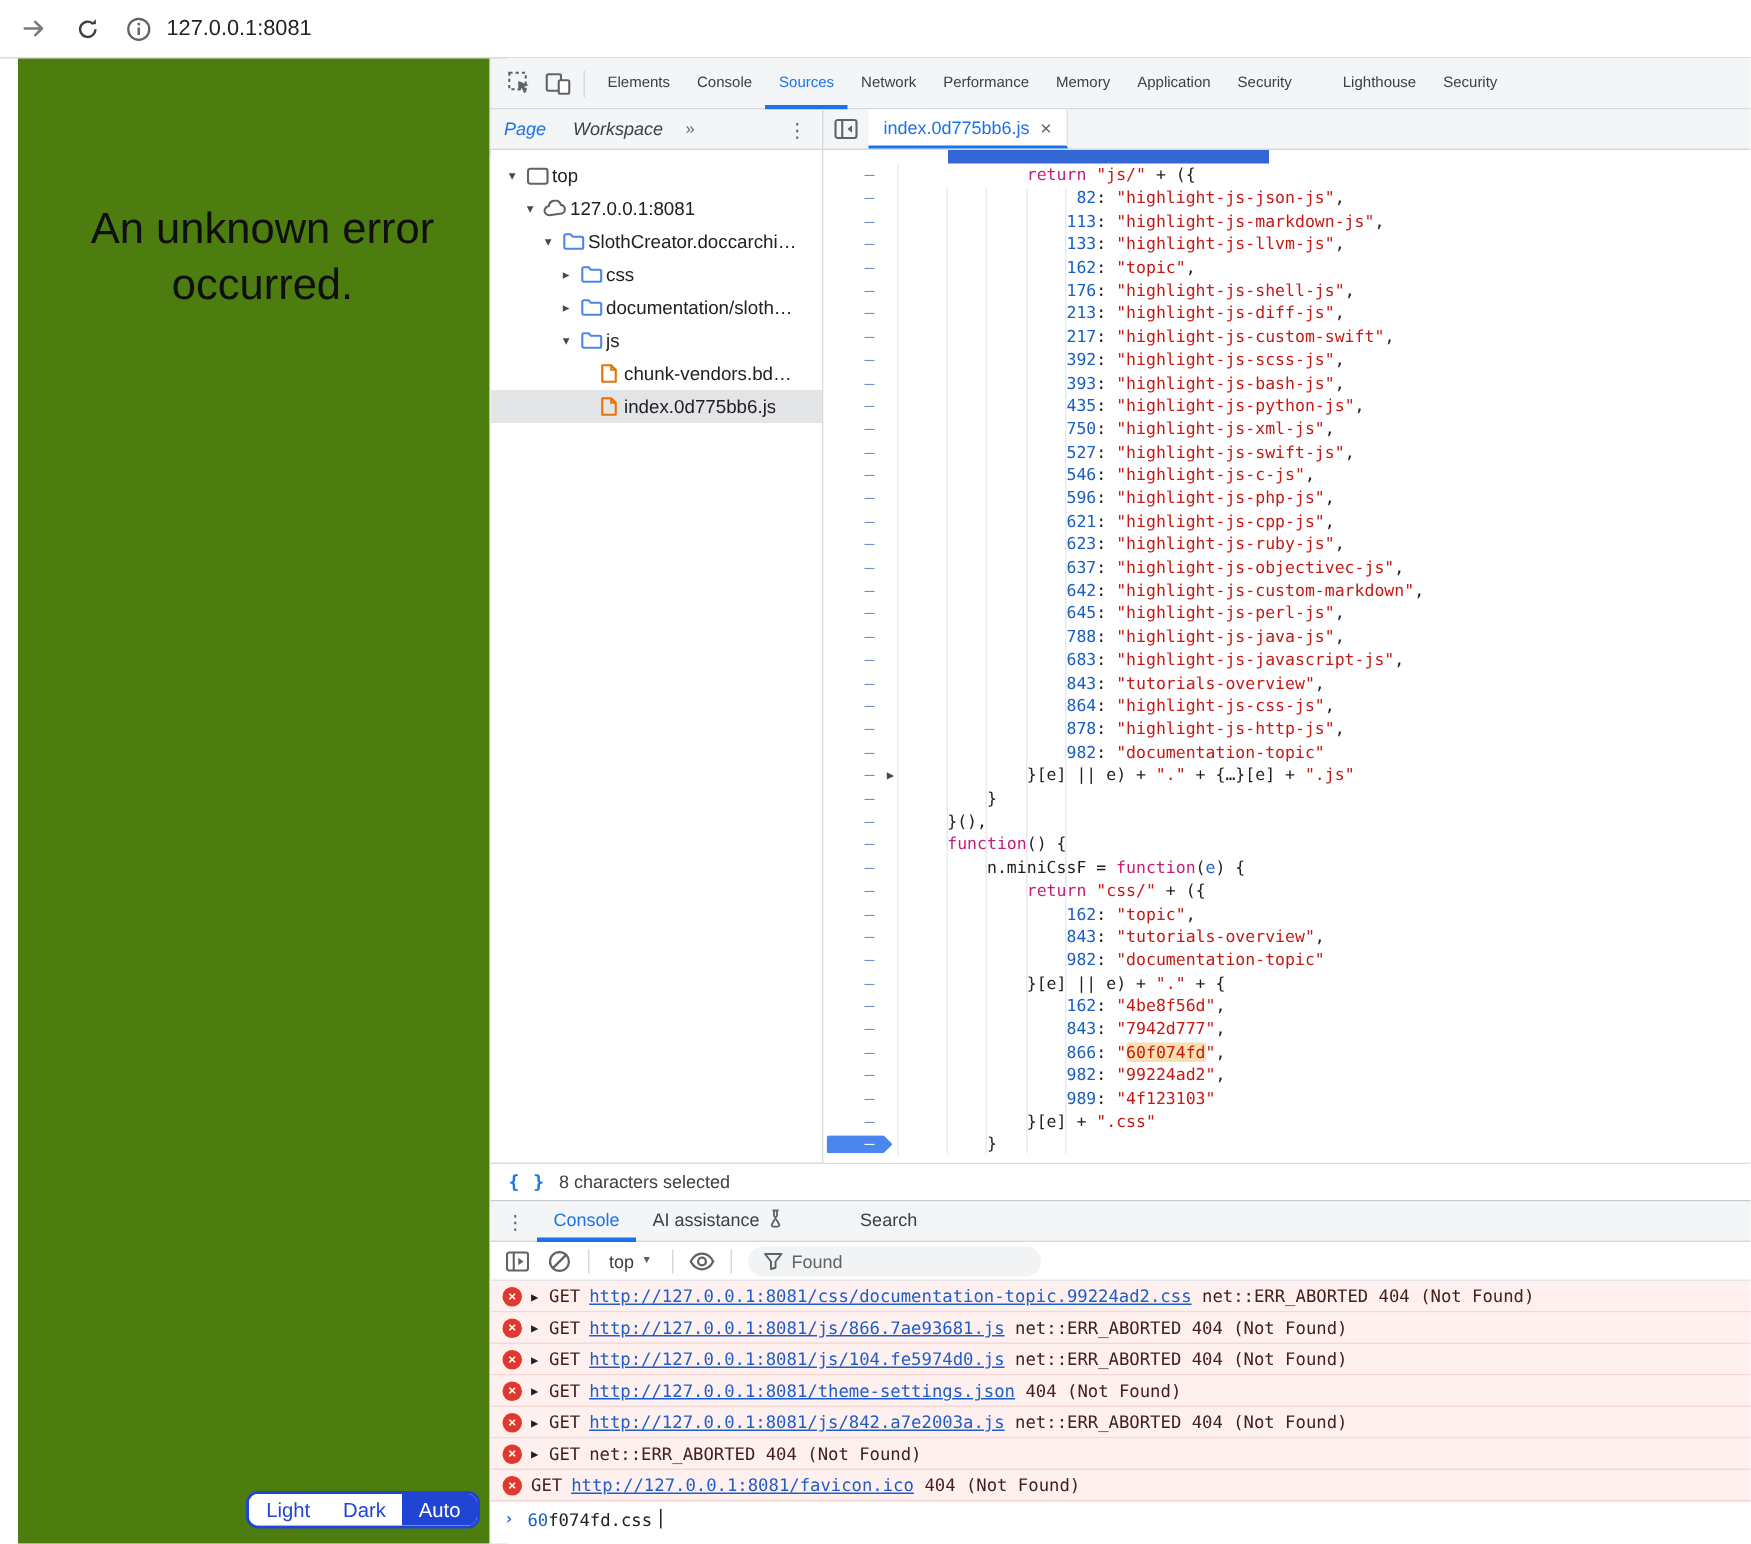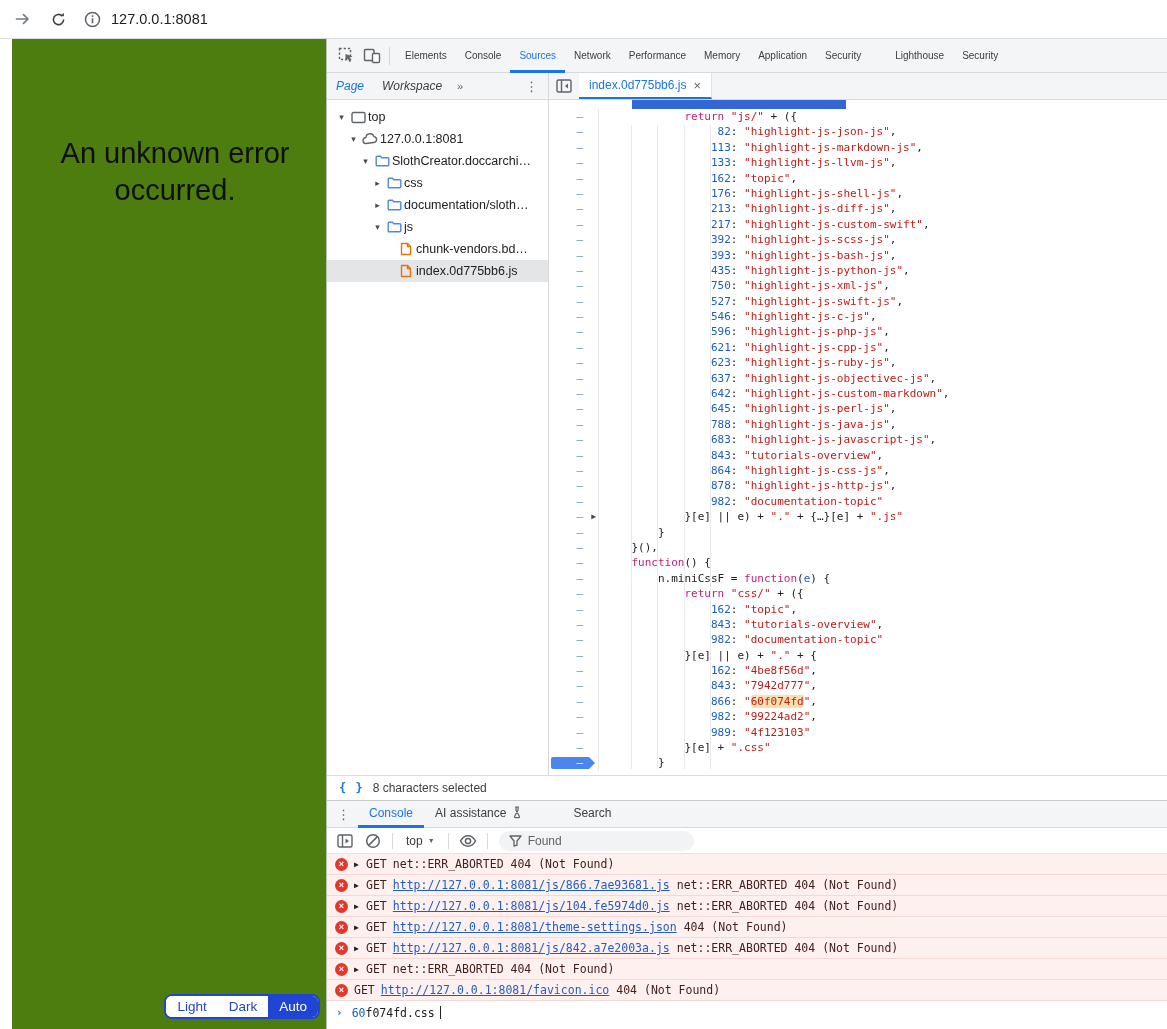--- a/index.html
+++ b/index.html
@@ -406,20 +406,21 @@
           </svg>
         <span class="filter-text">Found</span>
       </span>
     </div>
 
     <div class="console-messages" id="console-messages">
         <div class="cmsg">
           <span class="err-badge">×</span>
           <span class="msg-caret">▶</span>
           <span class="msg-method">GET</span>
+          <span class="msg-link">http://127.0.0.1:8081/css/documentation-topic.99224ad2.css</span>
           <span class="msg-tail">net::ERR_ABORTED 404 (Not Found)</span>
         </div>
         <div class="cmsg">
           <span class="err-badge">×</span>
           <span class="msg-caret">▶</span>
           <span class="msg-method">GET</span>
           <span class="msg-link">http://127.0.0.1:8081/js/866.7ae93681.js</span>
           <span class="msg-tail">net::ERR_ABORTED 404 (Not Found)</span>
         </div>
         <div class="cmsg">

